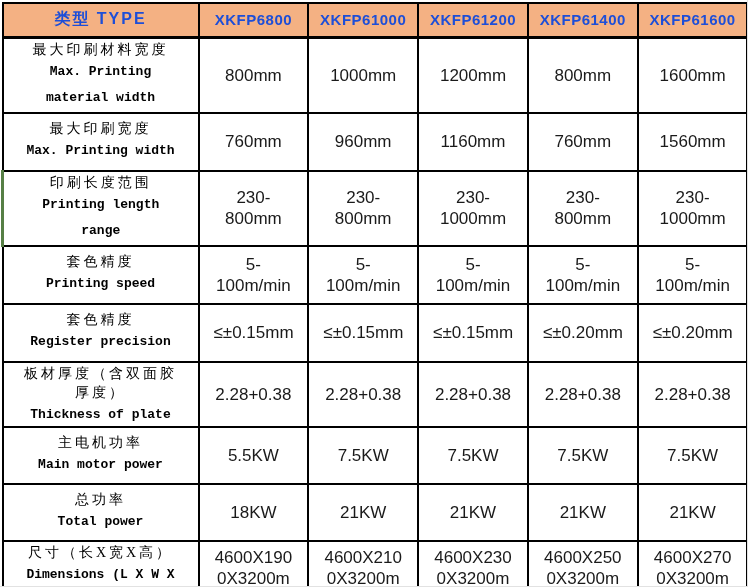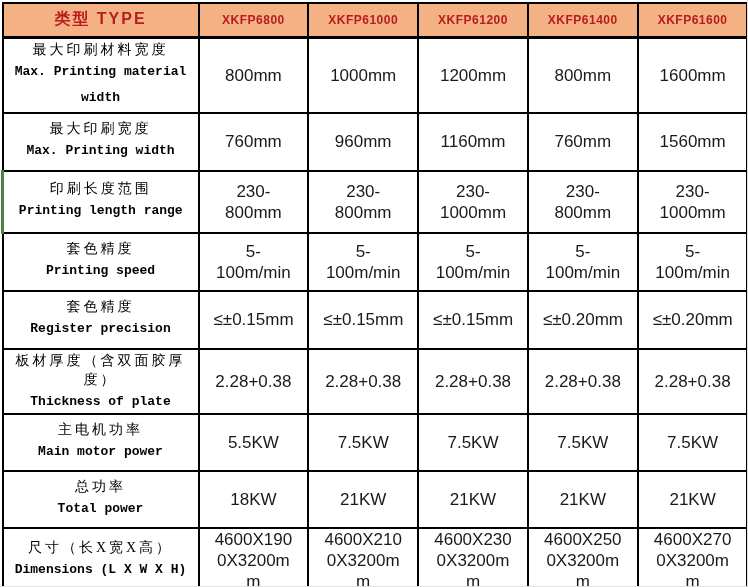--- a/index.html
+++ b/index.html
@@ -20,27 +20,27 @@
   }
   col.c-label { width: 196px; }
   col.c-model { width: 109.8px; }
 
   th, td { border: 2px solid #000000; overflow: hidden; }
 
   th.type-h, th.model-h {
     background: #F4B183;
     border-bottom: 3px solid #000000;
     text-align: center; vertical-align: middle;
-    color: #b91c1c;
+    color: #1d4ed8;
   }
   tr.hdr { height: 34px; }
   th.type-h { font-size: 16px; font-weight: bold; letter-spacing: 2px; }
-  th.model-h { font-size: 12px; font-weight: bold; letter-spacing: 0.5px; }
-
-  td.label { text-align: center; vertical-align: middle; padding: 1px 3px; }
+  th.model-h { font-size: 15px; font-weight: bold; letter-spacing: 0.5px; }
+
+  td.label { text-align: center; vertical-align: middle; padding: 1px 15px; }
   .zh {
     font-size: 14px; line-height: 19px; color: #000000;
     letter-spacing: 3px;
     font-family: "Liberation Serif", "DejaVu Serif", serif;
   }
   .en {
     font-size: 13px; line-height: 26px; color: #000000;
     font-weight: bold;
     font-family: "Liberation Mono", "DejaVu Sans Mono", monospace;
   }

